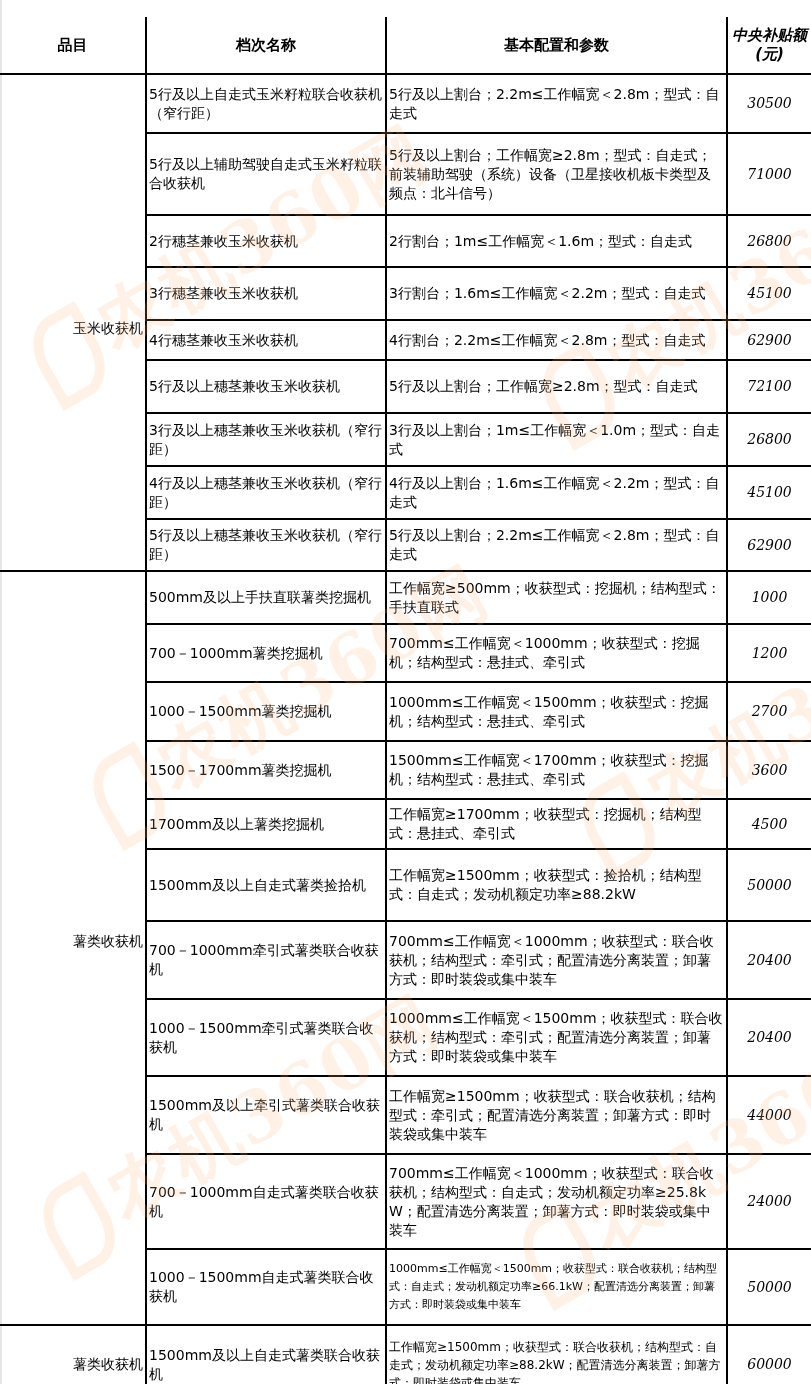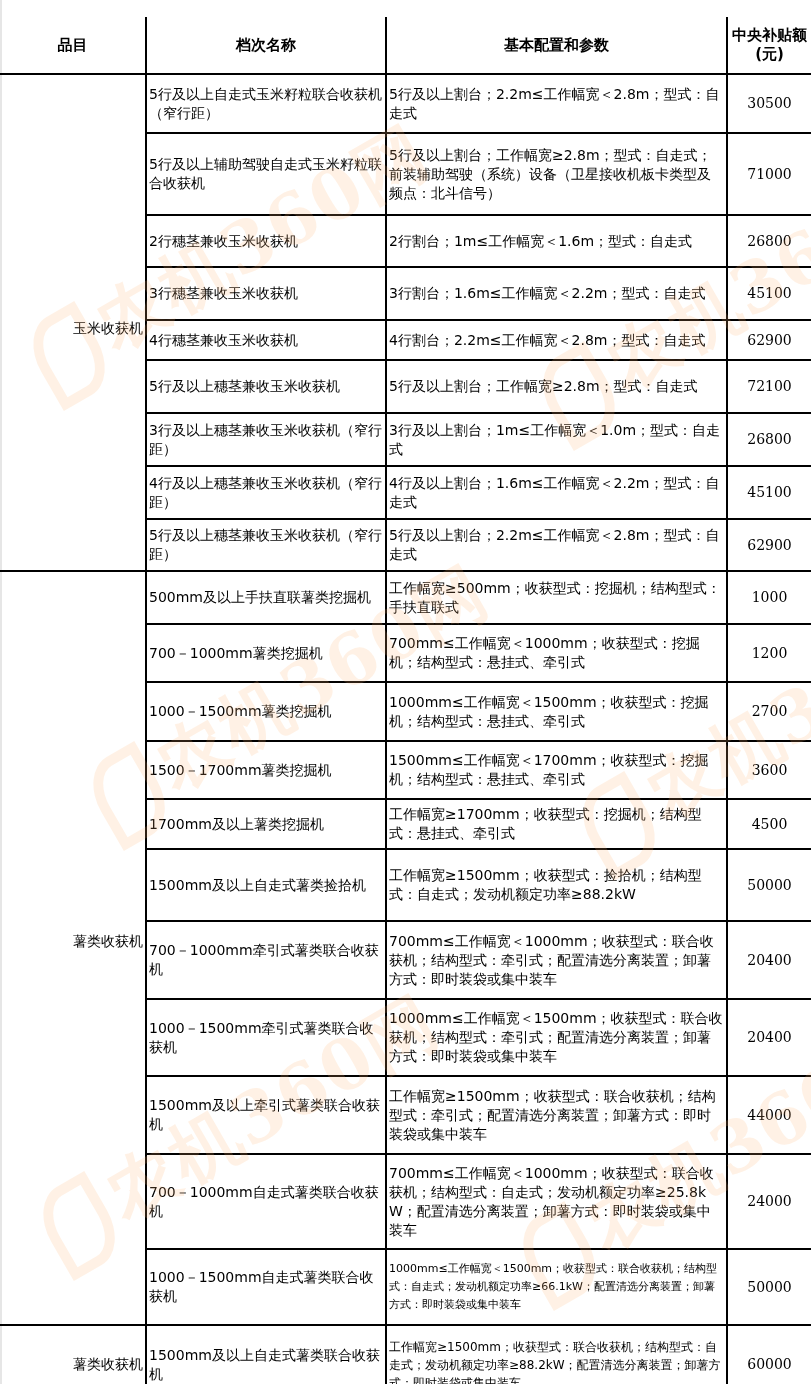--- a/index.html
+++ b/index.html
@@ -5,21 +5,21 @@
     html, body { margin: 0; padding: 0; background: #ffffff; }
     body { width: 811px; height: 1384px; position: relative; overflow: hidden;
            font-family: "DejaVu Sans", "Liberation Sans", sans-serif; color: #000; }
     .left-edge { position: absolute; left: 0; top: 0; width: 2px; height: 1384px; background: #e6e6e6; }
     table.subsidy { position: absolute; left: 0; top: 17px; border-collapse: collapse; table-layout: fixed; width: 811px; }
     table.subsidy td, table.subsidy th { border: 2px solid #000; padding: 0 2px; vertical-align: middle;
            font-size: 14px; line-height: 19px; font-weight: normal; overflow: hidden; word-break: break-all; }
     table.subsidy th { font-weight: bold; text-align: center; font-size: 15px; line-height: 19px; }
     table.subsidy tr:first-child th { border-top: none; }
     table.subsidy td:first-child, table.subsidy th:first-child { border-left: none; }
-    table.subsidy td:last-child, table.subsidy th:last-child { border-right: none; }
+    table.subsidy td:last-child, table.subsidy th:last-child { border-right: none; font-style: italic; }
     .cat { text-align: right; padding-bottom: 0; }
     .amt { text-align: center; font-family: "DejaVu Serif", "Liberation Serif", serif; font-size: 13px; }
     .name, .spec { text-align: left; }
     .watermark { position: absolute; pointer-events: none; color: rgba(255, 180, 110, 0.18);
            font-family: "DejaVu Serif", "Liberation Serif", serif; font-weight: bold; font-size: 70px;
            transform: rotate(-30deg); white-space: nowrap; letter-spacing: 2px; }
     .wm-leaf { display: inline-block; width: 44px; height: 70px; border: 10px solid rgba(255, 180, 110, 0.18);
            border-radius: 50% 0 50% 0; margin-right: 10px; vertical-align: middle; }
   </style>
 </head>

